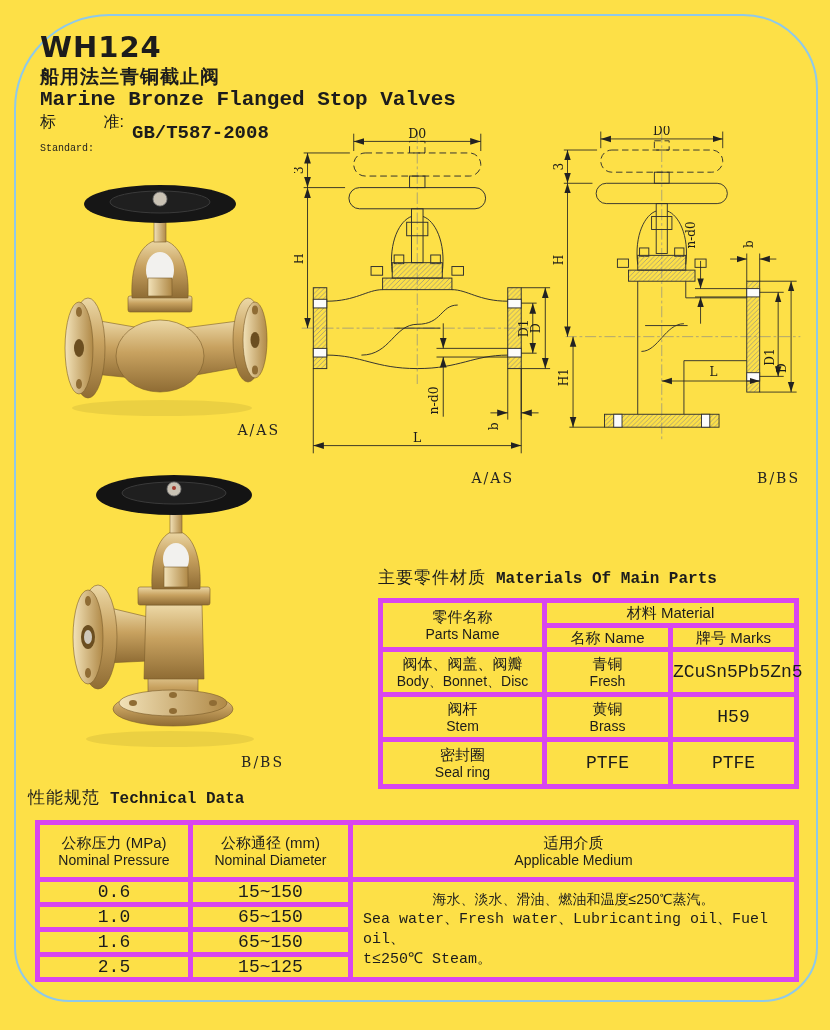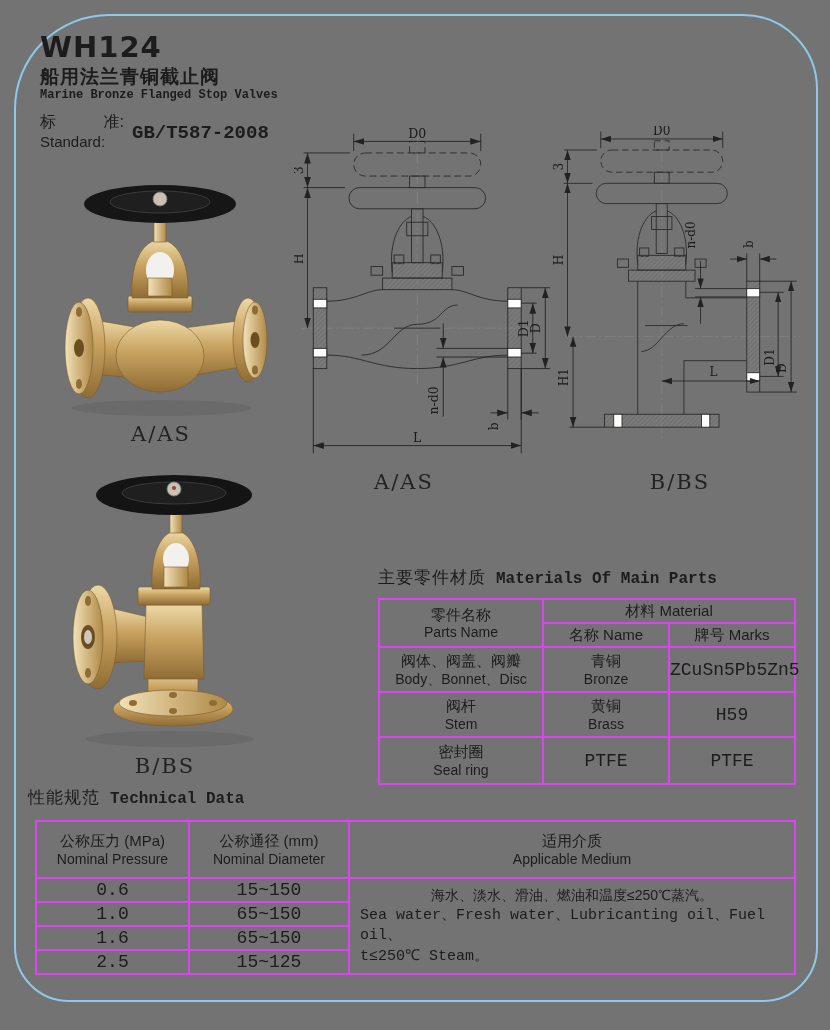--- a/index.html
+++ b/index.html
@@ -1,36 +1,36 @@
 <!DOCTYPE html>
 <html><head>
 <meta charset="utf-8">
 <style>
   html,body{margin:0;padding:0;background:#ffffff;}
-  .page{position:relative;width:830px;height:1030px;background:#737373;overflow:hidden;
+  .page{position:relative;width:830px;height:1030px;background:#fde047;overflow:hidden;
         font-family:"Liberation Sans",sans-serif;color:#1c1c1c;}
   .abs{position:absolute;}
   .frame{position:absolute;left:14px;top:14px;width:800px;height:984px;
          border:2px solid #8ec9ea;border-radius:95px 75px 55px 55px;}
   
   .model{font-family:"DejaVu Sans",sans-serif;font-weight:bold;font-size:29px;letter-spacing:1px;}
   .title-zh{font-weight:bold;font-size:19px;letter-spacing:1px;}
-  .title-en{font-family:"Liberation Mono",monospace;font-weight:bold;font-size:12px;}
+  .title-en{font-family:"Liberation Mono",monospace;font-weight:bold;font-size:21px;}
   .std-zh{font-size:16px;display:flex;justify-content:space-between;width:84px;}
-  .std-en{font-family:Liberation Sans, sans-serif;font-size:15px;margin-top:0;}
+  .std-en{font-family:Liberation Mono, monospace;font-size:10px;margin-top:10px;}
   .std-val{font-family:"Liberation Mono",monospace;font-weight:bold;font-size:19px;}
   
-  .caption{font-family:"DejaVu Serif",serif;font-size:21px;letter-spacing:2px;text-align:center;color:#222;}
+  .caption{font-family:"DejaVu Serif",serif;font-size:14px;letter-spacing:2px;text-align:right;color:#222;}
   
   .sec-title{white-space:nowrap;}
   .sec-title .zh{font-size:17px;letter-spacing:1px;}
   .sec-title .en{font-family:"Liberation Mono",monospace;font-size:16px;font-weight:bold;margin-left:10px;}
   
   table{border-collapse:collapse;table-layout:fixed;}
-  td{border:2px solid #d946ef;text-align:center;vertical-align:middle;padding:0;}
+  td{border:5px solid #d946ef;text-align:center;vertical-align:middle;padding:0;}
   .zh-line{display:block;font-size:15px;line-height:1.3;}
   .en-line{display:block;font-family:Liberation Sans, sans-serif;font-size:14px;line-height:1.2;}
   .en-line:empty{display:none;}
   .marks{font-family:"Liberation Mono",monospace;font-size:18px;}
   .val{font-family:"Liberation Mono",monospace;font-size:18px;}
   .med-cell{padding:6px 10px;text-align:left;}
   .med-zh{display:block;text-align:center;font-size:14px;line-height:1.5;}
   .med-en{display:block;font-family:"Liberation Mono",monospace;font-size:15px;line-height:1.35;}
   
   .tline{stroke:#2e2e2e;stroke-width:1;fill:none;}
@@ -326,21 +326,21 @@
             <span class="zh-line">牌号 Marks</span>
           </td>
     </tr>
     <tr style="height:45px;">
       <td>
             <span class="zh-line">阀体、阀盖、阀瓣</span>
             <span class="en-line">Body、Bonnet、Disc</span>
           </td>
       <td>
             <span class="zh-line">青铜</span>
-            <span class="en-line">Bronze</span>
+            <span class="en-line">Fresh</span>
           </td>
       <td class="marks">ZCuSn5Pb5Zn5</td>
     </tr>
     <tr style="height:45px;">
       <td>
             <span class="zh-line">阀杆</span>
             <span class="en-line">Stem</span>
           </td>
       <td>
             <span class="zh-line">黄铜</span>

